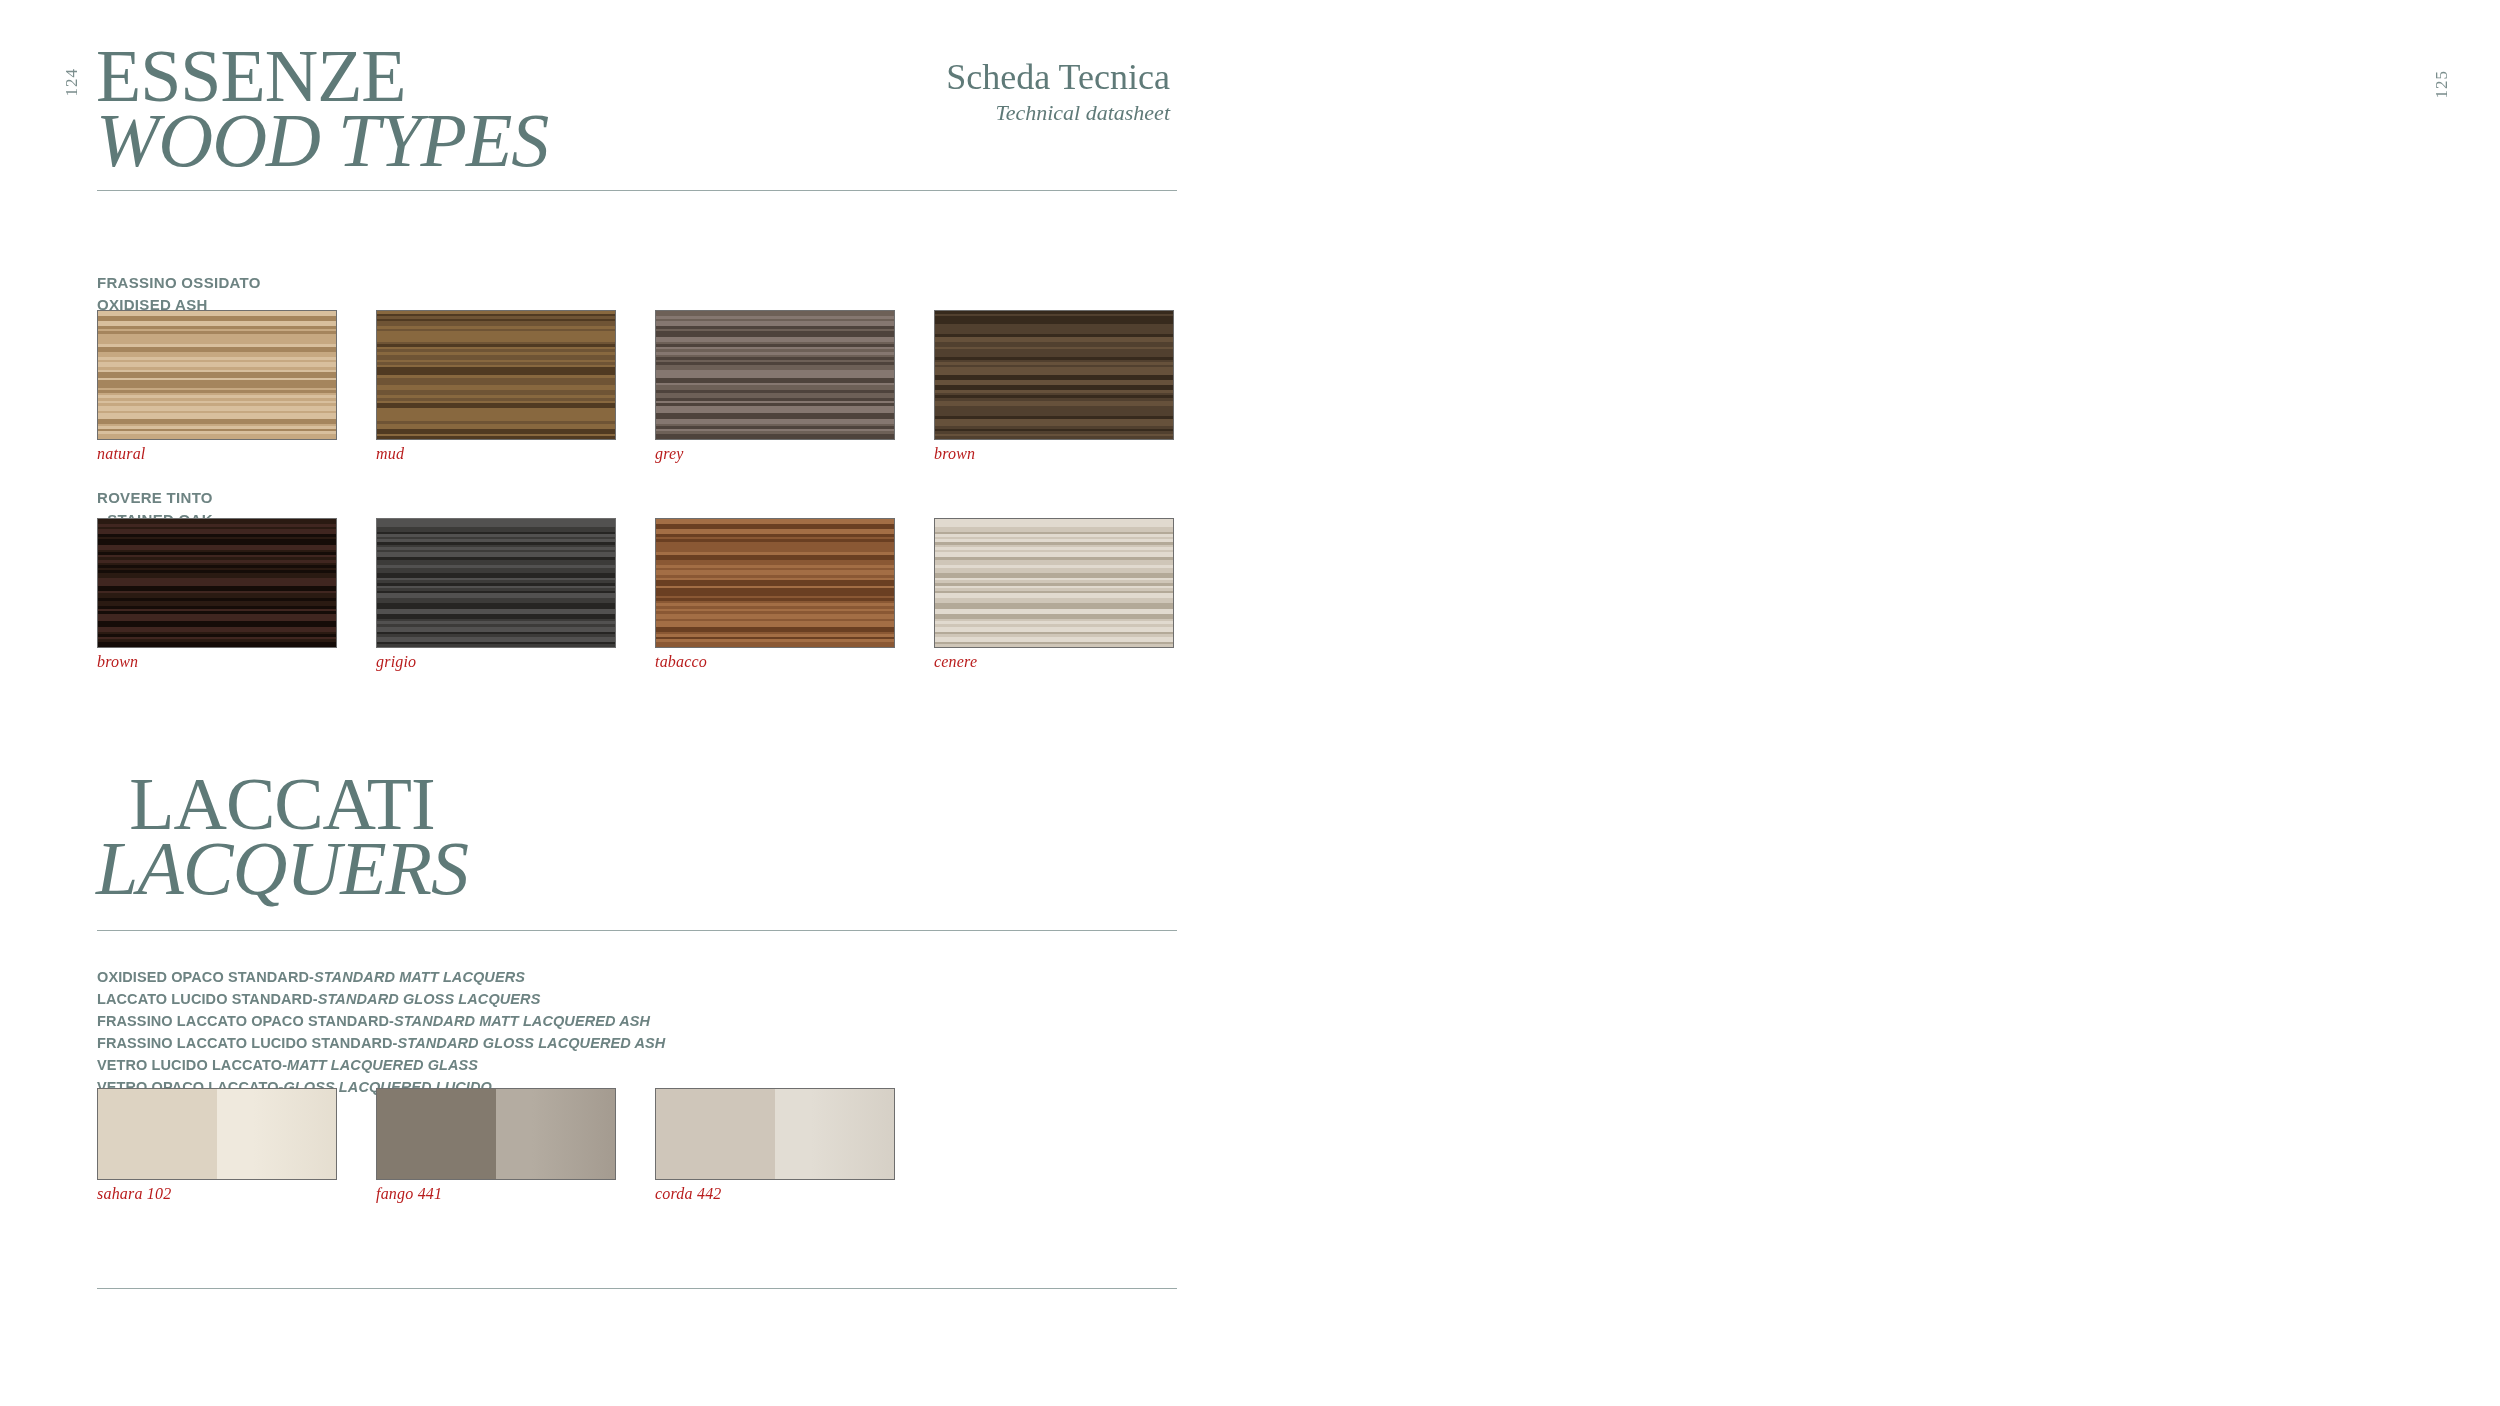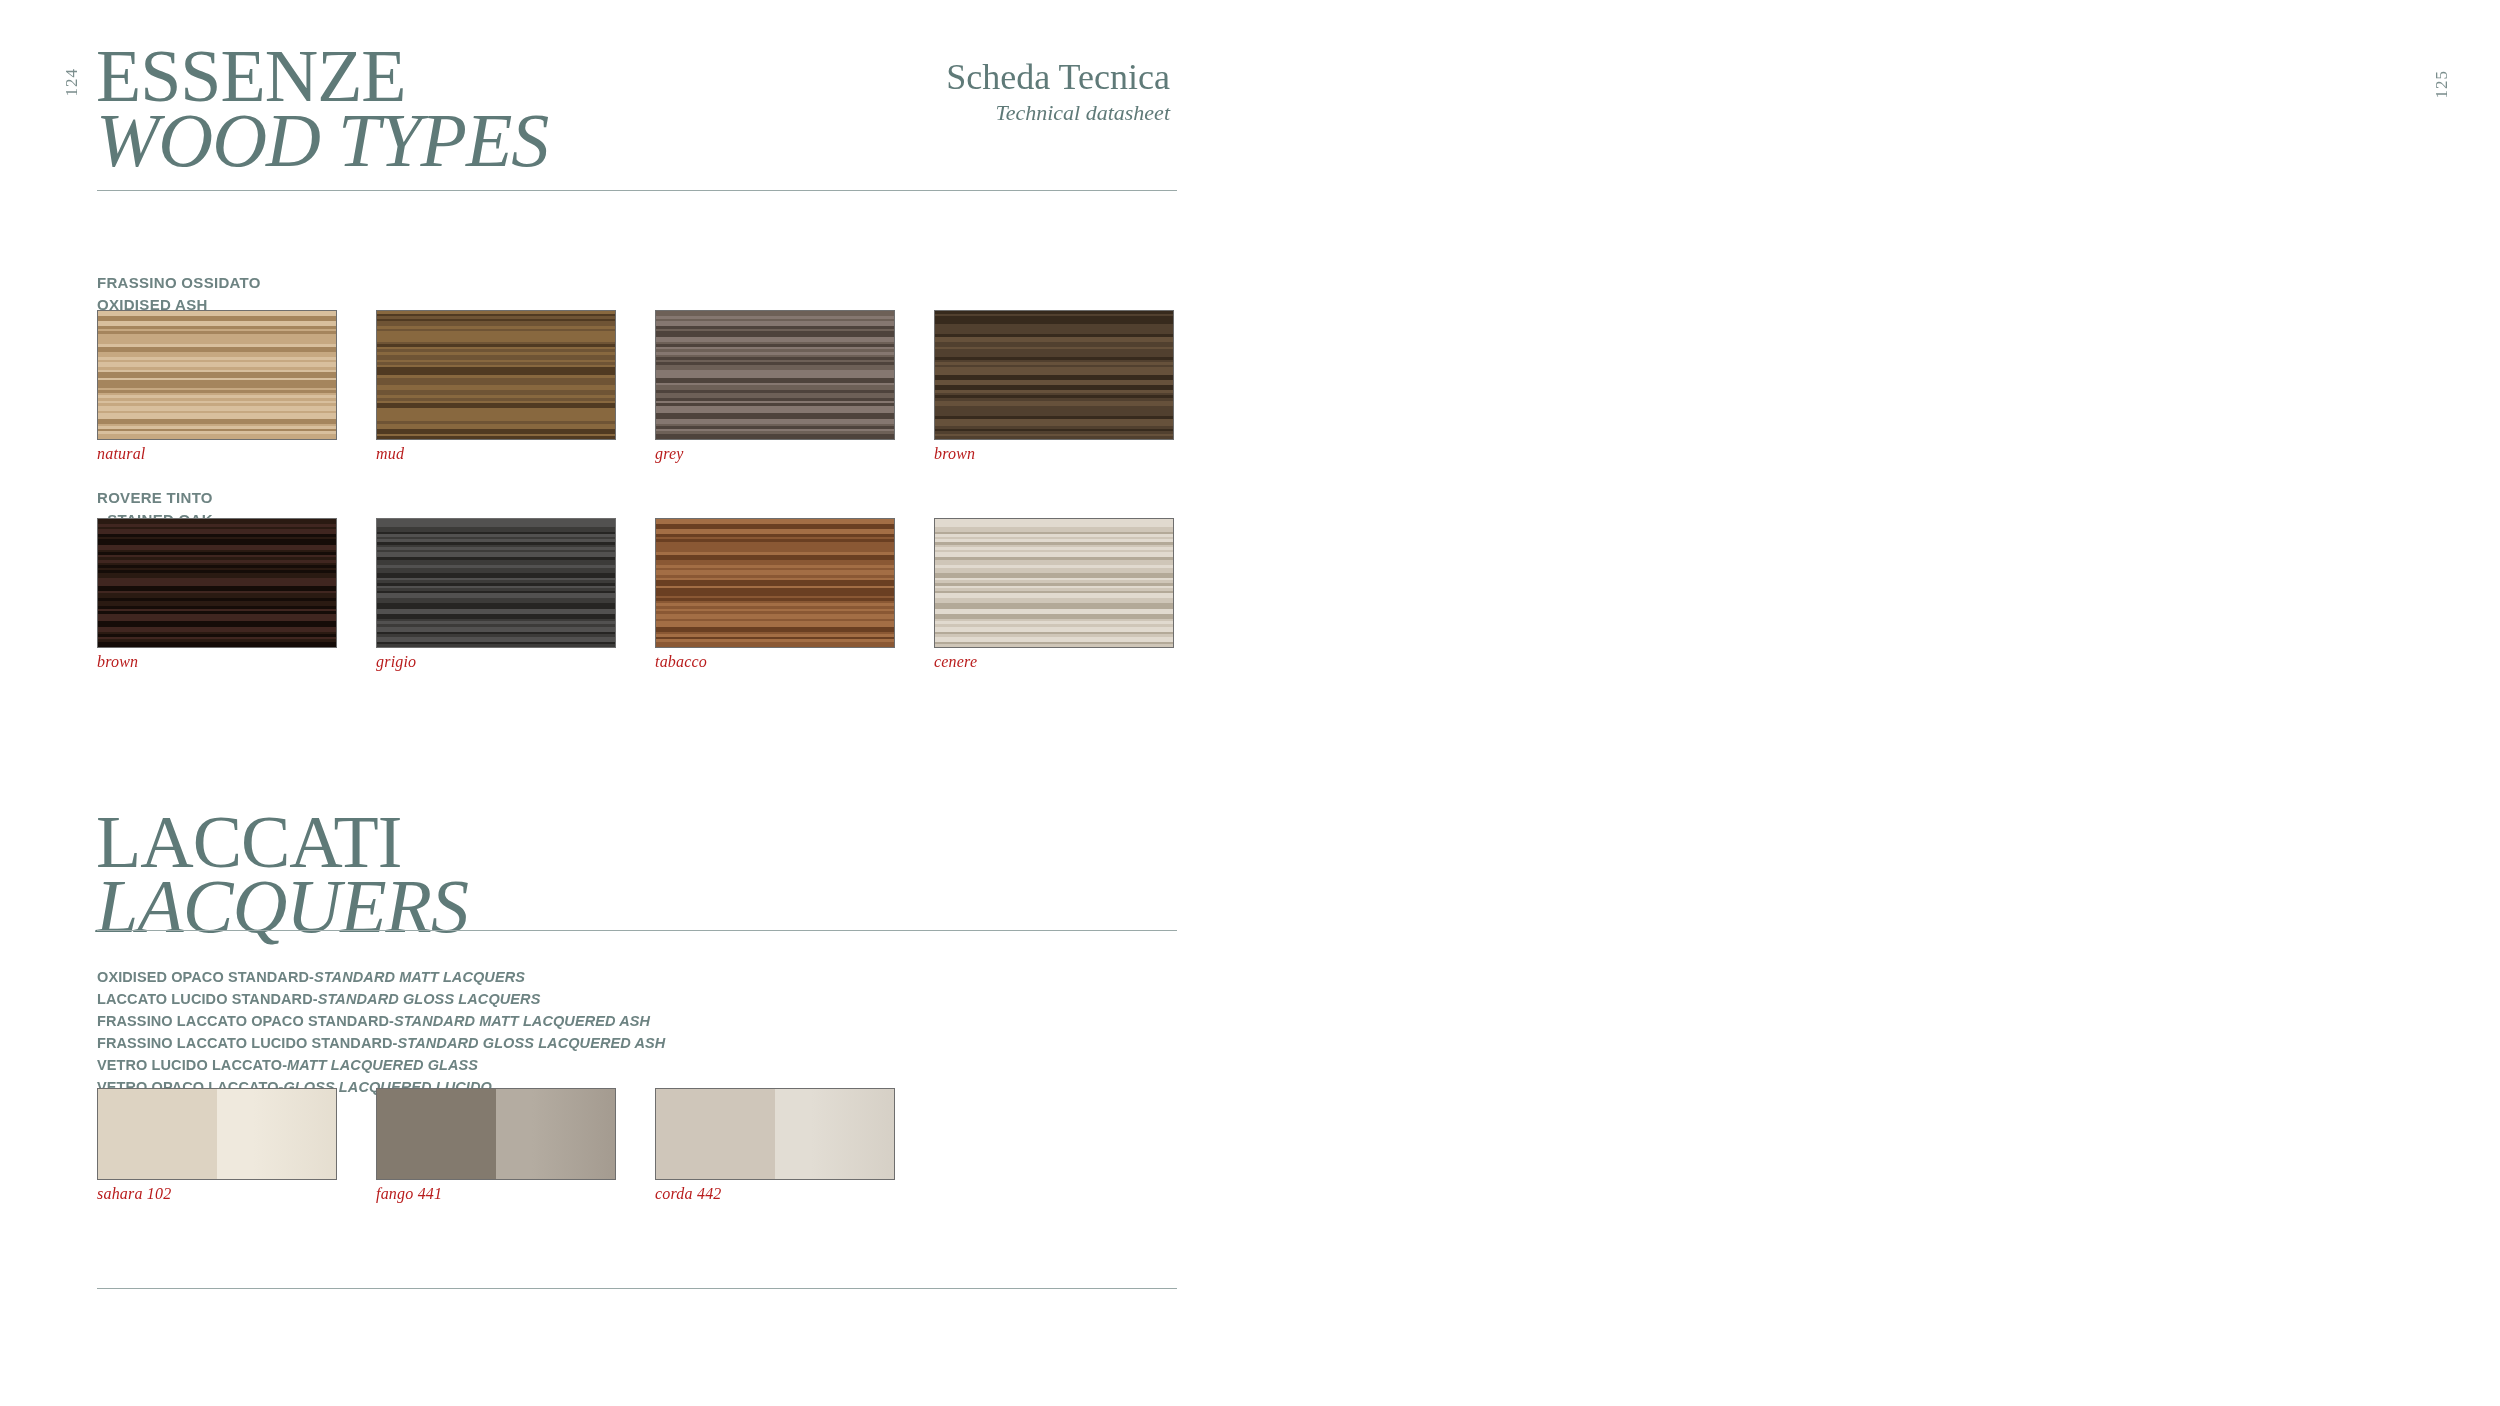--- a/index.html
+++ b/index.html
@@ -20,21 +20,21 @@
 
   
   .display-title{
     font-family:"Liberation Serif",serif;color:#5f7a78;line-height:.93;
     letter-spacing:-1px;
   }
   .display-title .t1{display:block;font-size:74px;font-weight:400;}
   .display-title .t2{display:block;font-size:76px;font-style:italic;font-weight:400;margin-top:-6px;}
 
   #essenze-title{position:absolute;left:96px;top:42px;}
-  #laccati-title{position:absolute;left:96px;top:808px;}
+  #laccati-title{position:absolute;left:96px;top:770px;text-align:center;}
 
   
   .datasheet-head{
     position:absolute;left:700px;top:56px;width:470px;text-align:right;
     font-family:"Liberation Serif",serif;color:#5f7a78;line-height:1.22;
   }
   .datasheet-head .d1{display:block;font-size:36px;}
   .datasheet-head .d2{display:block;font-size:22px;font-style:italic;}
 
   

